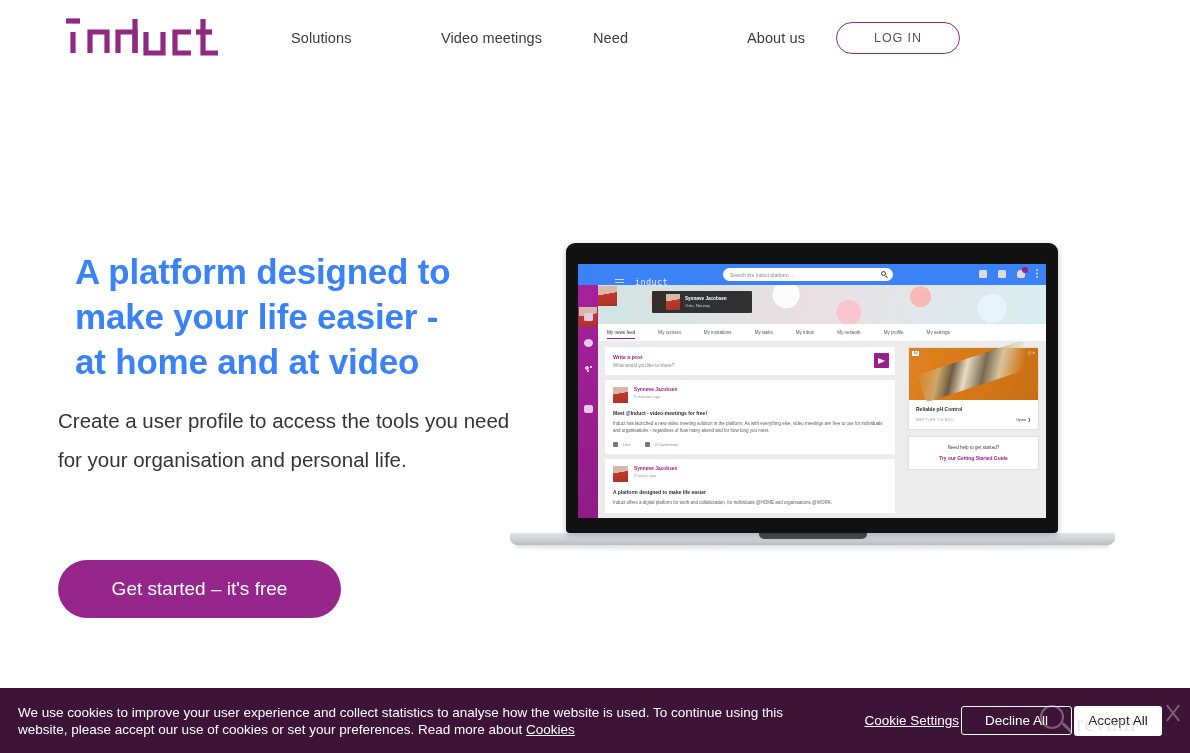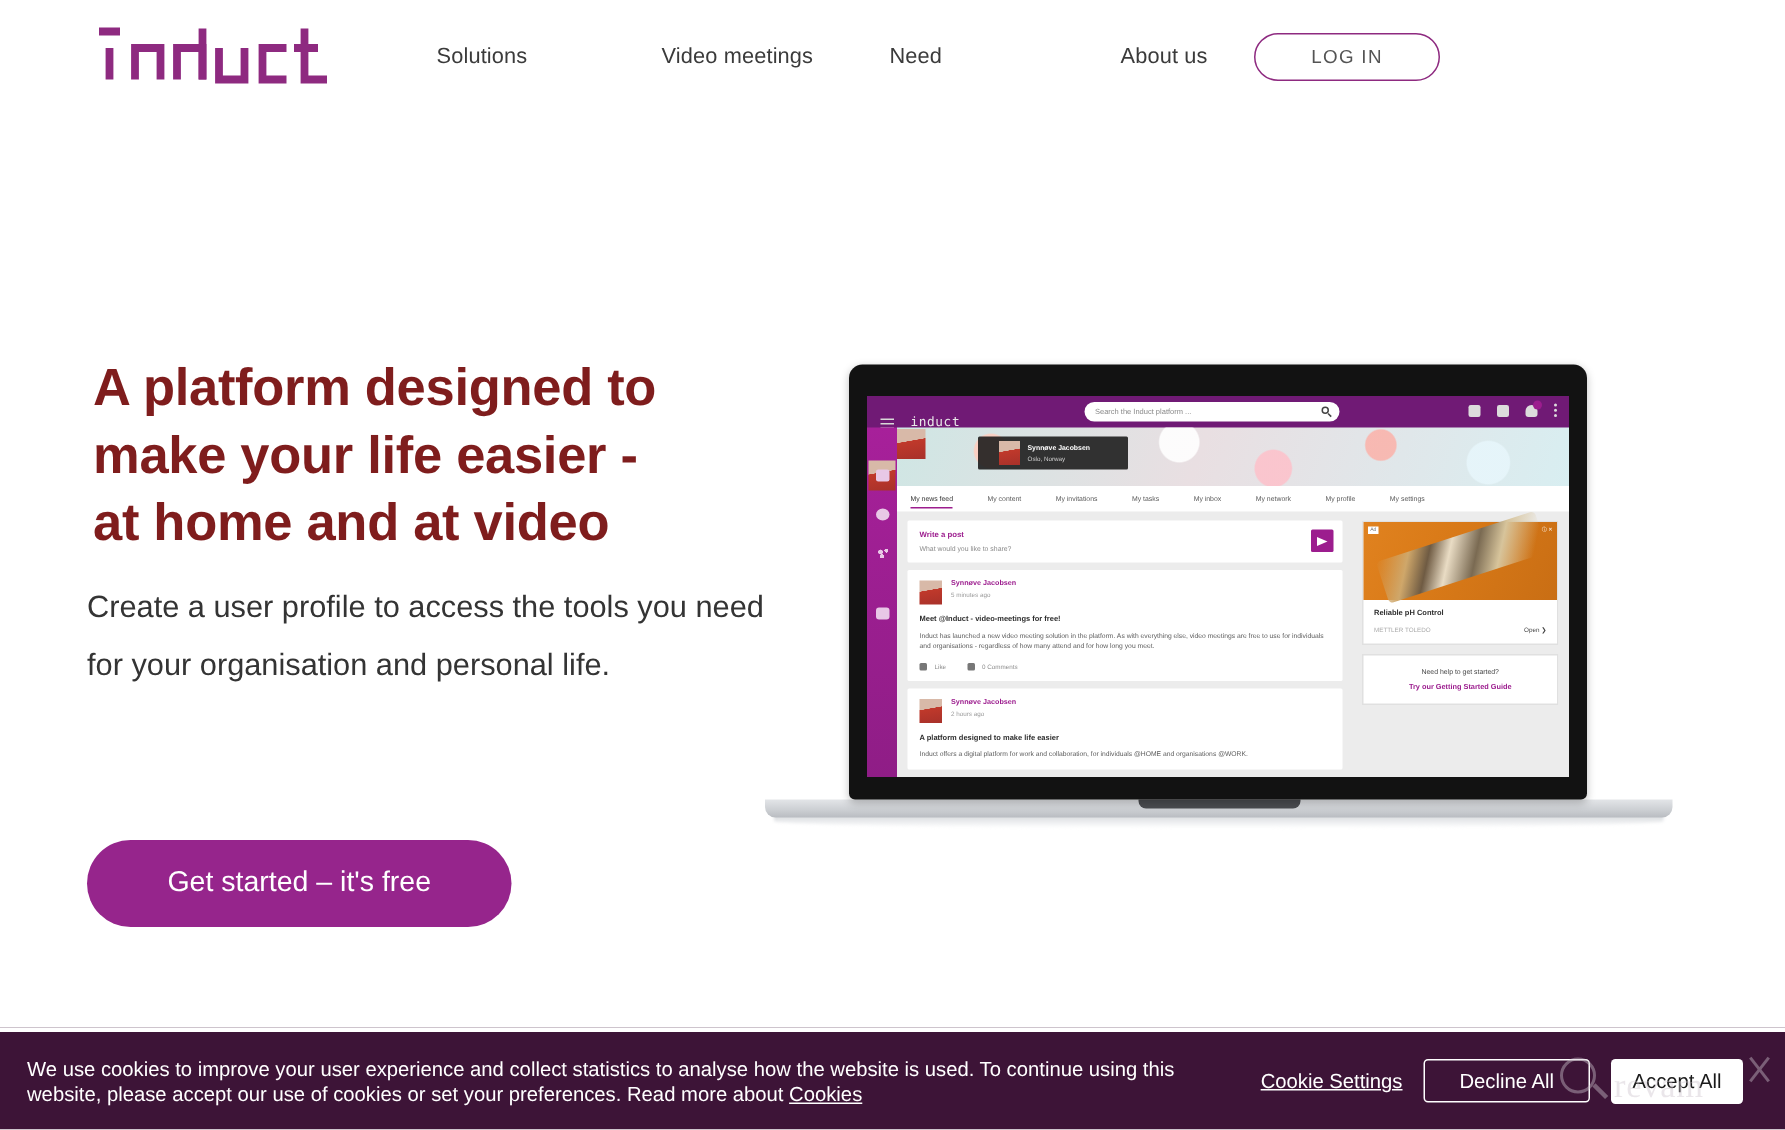--- a/index.html
+++ b/index.html
@@ -65,23 +65,23 @@
     font-weight: bold;
     display: flex; align-items: center; justify-content: center;
     cursor: pointer;
   }
 
   
   .hero-text { position: absolute; left: 58px; top: 232px; width: 500px; }
   .hero-title {
     font-size: 35px;
     line-height: 45px;
-    color: #7f1d1d;
+    color: #3b82f6;
     font-weight: bold;
-    margin: 4px;
+    margin: 17px;
     letter-spacing: -.2px;
   }
   .hero-sub {
     margin: 14px 0 0 0;
     font-size: 20.5px;
     line-height: 39px;
     color: #343434;
     font-weight: normal;
     max-width: 480px;
   }
@@ -126,21 +126,21 @@
   .base-shadow {
     position: absolute; left: 6px; top: 303px; width: 593px; height: 9px;
     background: linear-gradient(to bottom, #d5d8dc, #ffffff);
     border-radius: 0 0 50% 50%;
     filter: blur(1px);
   }
 
   
   .app-topbar {
     position: absolute; left:0; top:0; width:468px; height:36px;
-    background:#701a75; display:flex; align-items:center;
+    background:#3b82f6; display:flex; align-items:center;padding-left:28px;
   }
   .burger { width:9px; height:7px; margin-left:9px; position:relative; }
   .burger i { position:absolute; left:0; width:9px; height:1.2px; background:#d8d8d8; display:block;}
   .burger i:nth-child(1){top:0}.burger i:nth-child(2){top:3px}.burger i:nth-child(3){top:6px}
   .app-logo { margin-left:11px; font-size:8.5px; color:#e8e8e8; letter-spacing:.4px; font-family:"DejaVu Sans Mono", monospace;}
   .app-search {
     position:absolute; left:145px; top:4px; width:170px; height:13px;
     background:#fff; border-radius:7px; display:flex; align-items:center;
   }
   .app-search span { font-size:5px; color:#8a8a8a; margin-left:7px; white-space:nowrap;}
@@ -242,21 +242,21 @@
     display: flex; align-items: center;
   }
   .cookie-text {
     margin-left: 18px;
     color: #ffffff;
     font-size: 13.5px;
     line-height: 17px;
     max-width: 815px;
   }
   .cookie-link { color:#fff; text-decoration: underline; cursor:pointer; }
-  .cookie-actions { margin-left: auto; display:flex; align-items:center; gap: 14px; margin-right: 28px;}
+  .cookie-actions { margin-left: auto; display:flex; align-items:center; gap: 2px; margin-right: 28px;}
   .ck-settings {
     color:#fff; font-size:13.5px; text-decoration: underline; cursor: pointer; white-space:nowrap;
   }
   .ck-decline {
     width: 111px; height: 29px; background: transparent; color:#fff;
     border: 1.4px solid #ffffff; border-radius: 3px; font-size: 13.5px;
     display:flex;align-items:center;justify-content:center;cursor:pointer;white-space:nowrap;
   }
   .ck-accept {
     width: 88px; height: 30px; background: #ffffff; color:#1a1a1a;

